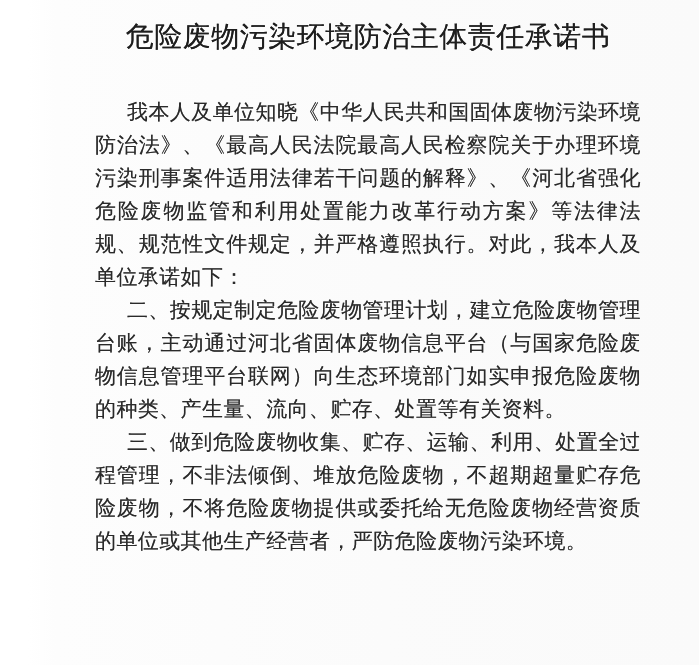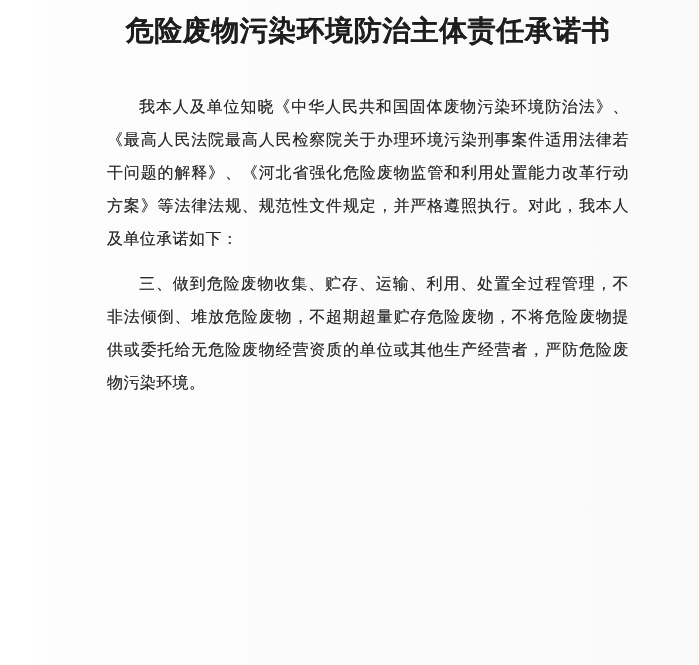--- a/index.html
+++ b/index.html
@@ -14,49 +14,50 @@
     height: 665px;
     overflow: hidden;
     box-sizing: border-box;
     
     background: linear-gradient(90deg, #ffffff 0%, #ffffff 4%, #fdfdfd 8%, #fbfbfb 55%, #fafafa 100%);
     font-family: "Liberation Serif", "DejaVu Serif", serif;
     color: #262626;
   }
   .doc-title {
     margin: 0;
-    padding: 12px 58px 0 95px;
+    padding: 18px 58px 0 95px;
     font-size: 28px;
     line-height: 38px;
-    font-weight: bold;
+    font-weight: normal;
     text-align: center;
     letter-spacing: 0.5px;
     color: #1e1e1e;
     
     text-shadow: 0 0 0.6px rgba(20,20,20,0.85);
   }
   .doc-body {
     margin-top: 40px;
     padding: 0 58px 0 95px;
   }
   .doc-body p {
-    margin: 12px;
-    font-size: 16px;
+    margin: 0;
+    font-size: 21px;
     line-height: 33px;
     letter-spacing: 0.4px;
     text-align: justify;
     text-justify: inter-ideograph;
     text-indent: 32px;
     color: #2a2a2a;
     text-shadow: 0 0 0.4px rgba(40,40,40,0.6);
   }
 </style>
 </head>
 <body>
 
 <div class="page">
   <h1 class="doc-title">危险废物污染环境防治主体责任承诺书</h1>
 
   <div class="doc-body">
     <p>我本人及单位知晓《中华人民共和国固体废物污染环境防治法》、《最高人民法院最高人民检察院关于办理环境污染刑事案件适用法律若干问题的解释》、《河北省强化危险废物监管和利用处置能力改革行动方案》等法律法规、规范性文件规定，并严格遵照执行。对此，我本人及单位承诺如下：</p>
+    <p>二、按规定制定危险废物管理计划，建立危险废物管理台账，主动通过河北省固体废物信息平台（与国家危险废物信息管理平台联网）向生态环境部门如实申报危险废物的种类、产生量、流向、贮存、处置等有关资料。</p>
     <p>三、做到危险废物收集、贮存、运输、利用、处置全过程管理，不非法倾倒、堆放危险废物，不超期超量贮存危险废物，不将危险废物提供或委托给无危险废物经营资质的单位或其他生产经营者，严防危险废物污染环境。</p>
   </div>
 </div>
 
 </body></html>

